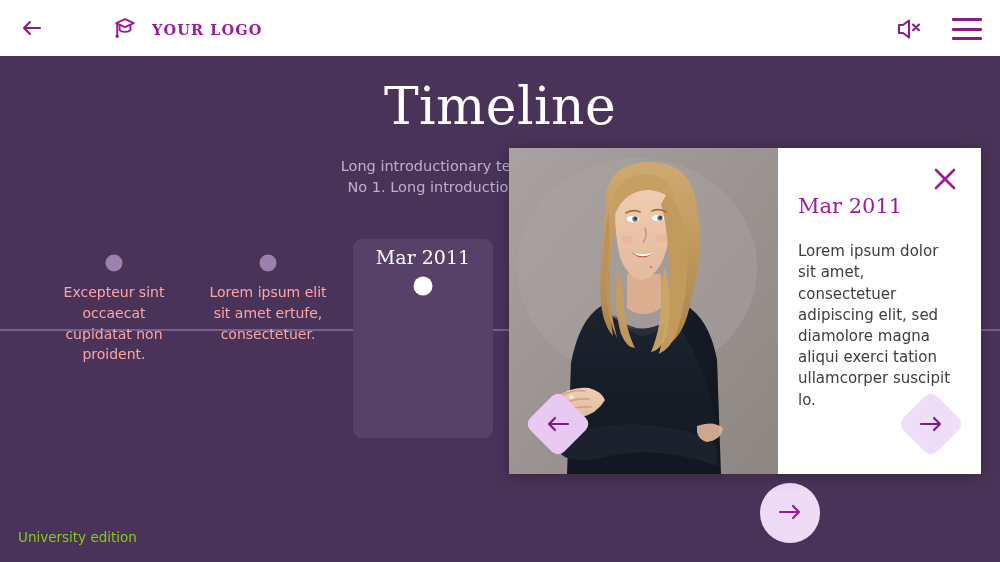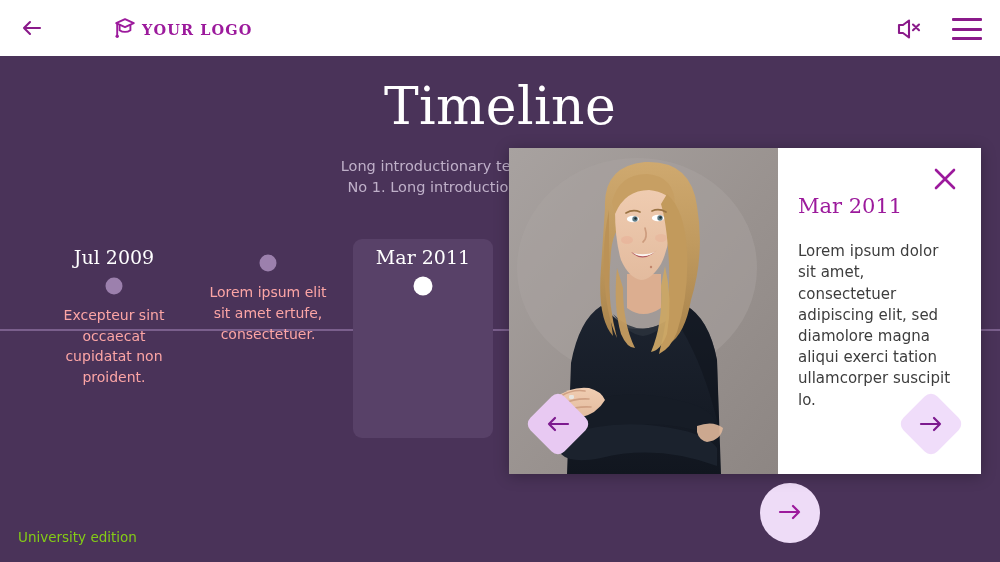--- a/index.html
+++ b/index.html
@@ -39,21 +39,21 @@
     height: 28px;
     cursor: pointer;
   }
 
   .logo-wrap {
     position: absolute;
     left: 114px;
     top: 16px;
     display: flex;
     align-items: center;
-    gap: 6px;
+    gap: 16px;
     cursor: pointer;
   }
 
   .logo-text {
     font-family: "DejaVu Serif", "Liberation Serif", serif;
     font-weight: bold;
     font-size: 14.5px;
     letter-spacing: 1.1px;
     color: #9c1a9c;
     line-height: 1;
@@ -345,21 +345,20 @@
     <div class="page-subtitle">
       <div>Long introductionary text or subtitle in rows</div>
       <div>No 1. Long introductionary text or subtitle</div>
     </div>
 
     <div class="timeline-line"></div>
 
     <div class="timeline-track">
 
       <div class="tl-item" style="left:44px;">
-        <div class="tl-date">Jul 2009</div>
         <div class="tl-dot-row">
           <div class="tl-dot"></div>
         </div>
         <div class="tl-desc">Excepteur sint occaecat cupidatat non proident.</div>
       </div>
 
       <div class="tl-item" style="left:198px;">
         <div class="tl-dot-row">
           <div class="tl-dot"></div>
         </div>

